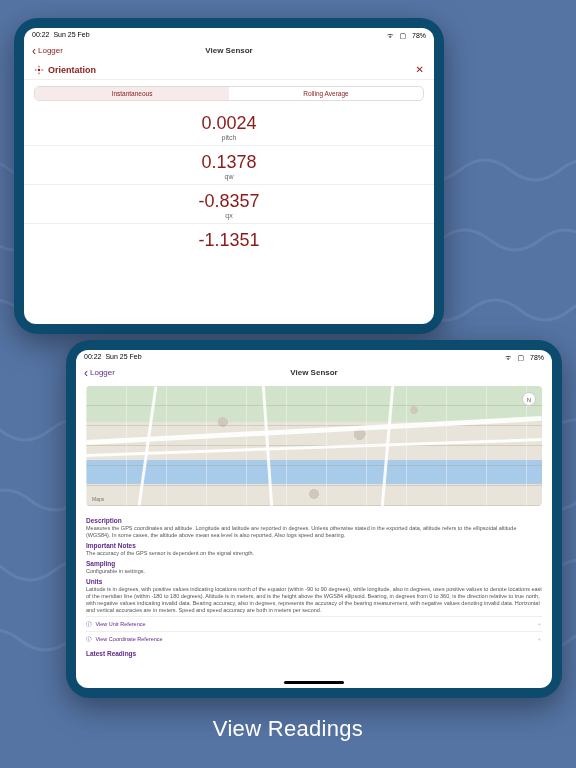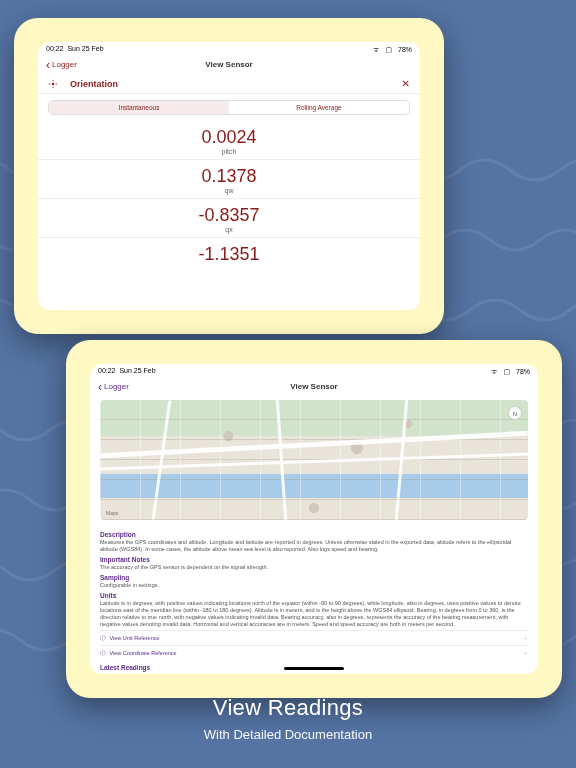--- a/index.html
+++ b/index.html
@@ -16,22 +16,22 @@
     position: absolute; inset: 0;
     pointer-events: none;
   }
   .waves svg { position: absolute; width: 700px; height: 60px; opacity: 0.35; }
   .wave-row { stroke: #7a95c0; stroke-width: 3; fill: none; }
 
   
   .tablet {
     position: absolute;
     border-radius: 24px;
-    background: #fef9c3;
-    padding: 24px;
+    background: #0c4a6e;
+    padding: 10px;
     box-shadow: 0 10px 30px rgba(0,0,0,0.4);
   }
   .screen {
     background: #fff;
     border-radius: 12px;
     width: 100%; height: 100%;
     overflow: hidden;
     display: flex; flex-direction: column;
     font-size: 8px;
     color: #333;
@@ -57,21 +57,21 @@
   }
   .navbar.purple .back { color: #5e2b8c; }
   .navbar .back::before { content: "‹"; font-size: 12px; margin-right: 2px; }
   .navbar .title { font-weight: 600; font-size: 8px; }
   .sensor-header {
     display: flex; align-items: center; justify-content: space-between;
     padding: 4px 10px;
     border-bottom: 1px solid #eee;
   }
   .sensor-header .name {
-    display: flex; align-items: center; gap: 12px;
+    display: flex; align-items: center; gap: 4px;
     color: #8b1a1a; font-weight: 600; font-size: 9px;
   }
   .sensor-header.purple .name { color: #5e2b8c; }
   .sensor-header .icon { width: 10px; height: 10px; display: inline-block; }
   .sensor-header .expand { color: #888; font-size: 9px; }
   .close-x { color: #8b1a1a; font-size: 10px; }
   .seg {
     display: flex; margin: 6px 10px; border: 1px solid #ddd; border-radius: 5px;
     overflow: hidden; font-size: 6.5px;
   }
@@ -264,14 +264,13 @@
         <span class="chev">＋</span>
       </div>
       <h4>Latest Readings</h4>
     </div>
     <div class="home-indicator"></div>
   </div>
 </div>
 
 <div class="caption">
   <div class="t1">View Readings</div>
-  <div class="t2">With Detailed Documentation</div>
 </div>
 
 </body></html>

